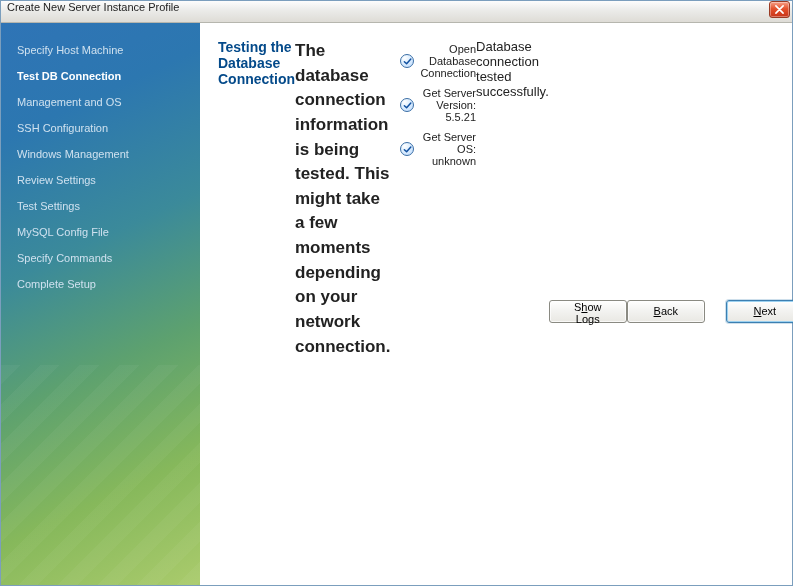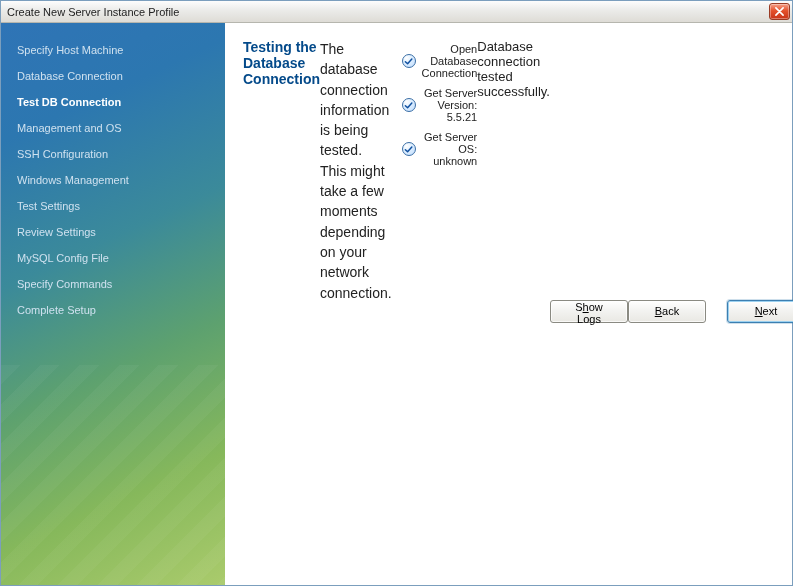--- a/index.html
+++ b/index.html
@@ -17,21 +17,21 @@
       border: 1px solid #7b9ebd;
       background: #fff;
       display: flex;
       flex-direction: column;
     }
     .titlebar {
       height: 22px;
       background: linear-gradient(to bottom, #fdfdfd 0%, #ebebe9 45%, #dedcd6 100%);
       border-bottom: 1px solid #b6b6ae;
       display: flex;
-      align-items: center;
+      align-items: flex-start;
       padding: 0 2px 0 6px;
       color: #222;
       font-size: 11px;
     }
     .titlebar .title { flex: 1; }
     .close-btn {
       width: 21px; height: 17px;
       background: linear-gradient(to bottom, #f6a189 0%, #e4512c 45%, #c83418 100%);
       border: 1px solid #9a3b24;
       border-radius: 3px;
@@ -40,21 +40,21 @@
       cursor: pointer;
       box-shadow: inset 0 0 0 1px rgba(255,255,255,0.35);
     }
     .close-btn svg { width: 9px; height: 9px; }
     .body {
       flex: 1;
       display: flex;
       min-height: 0;
     }
     .sidebar {
-      width: 224px;
+      width: 199px;
       background: linear-gradient(155deg, #2f74b6 0%, #2c77b0 18%, #3b8a9a 40%, #5da16f 60%, #86b85b 80%, #aacb6c 100%);
       padding: 14px 0 0 0;
       color: #dce9f4;
       position: relative;
       overflow: hidden;
     }
     .sidebar::after{
       content:"";
       position:absolute;
       left:-40px; right:-40px; bottom:-60px; height:280px;
@@ -84,23 +84,24 @@
       min-width: 0;
     }
     .content h1 {
       color: #044a8a;
       font-size: 14px;
       font-weight: bold;
       margin-bottom: 22px;
     }
     .desc {
       color: #222;
-      font-size: 14px;
+      font-size: 17px;
       line-height: 1.45;
       margin-bottom: 6px;
+      font-weight: bold;
     }
     .checks { margin: 0 0 18px 10px; }
     .check-row {
       display: flex;
       align-items: center;
       gap: 6px;
       padding: 4px 0;
       font-size: 11px;
       color: #222;
       text-align: right;
@@ -157,27 +158,26 @@
         <svg viewBox="0 0 10 10">
             <path d="M1 1 L9 9 M9 1 L1 9" stroke="#fff" stroke-width="1.8" stroke-linecap="round"></path>
           </svg>
       </span>
     </div>
   </div>
 
   <div class="body">
     <div class="sidebar">
       <div class="sidebar-item"><span>Specify Host Machine</span></div>
-      <div class="sidebar-item"><span>Database Connection</span></div>
       <div class="sidebar-item active"><span>Test DB Connection</span></div>
       <div class="sidebar-item"><span>Management and OS</span></div>
       <div class="sidebar-item"><span>SSH Configuration</span></div>
       <div class="sidebar-item"><span>Windows Management</span></div>
+      <div class="sidebar-item"><span>Review Settings</span></div>
       <div class="sidebar-item"><span>Test Settings</span></div>
-      <div class="sidebar-item"><span>Review Settings</span></div>
       <div class="sidebar-item"><span>MySQL Config File</span></div>
       <div class="sidebar-item"><span>Specify Commands</span></div>
       <div class="sidebar-item"><span>Complete Setup</span></div>
     </div>
 
     <div class="content">
       <h1>Testing the Database Connection</h1>
       <p class="desc">The database connection information is being tested. This might take a few moments depending on your network connection.</p>
 
       <div class="checks">

